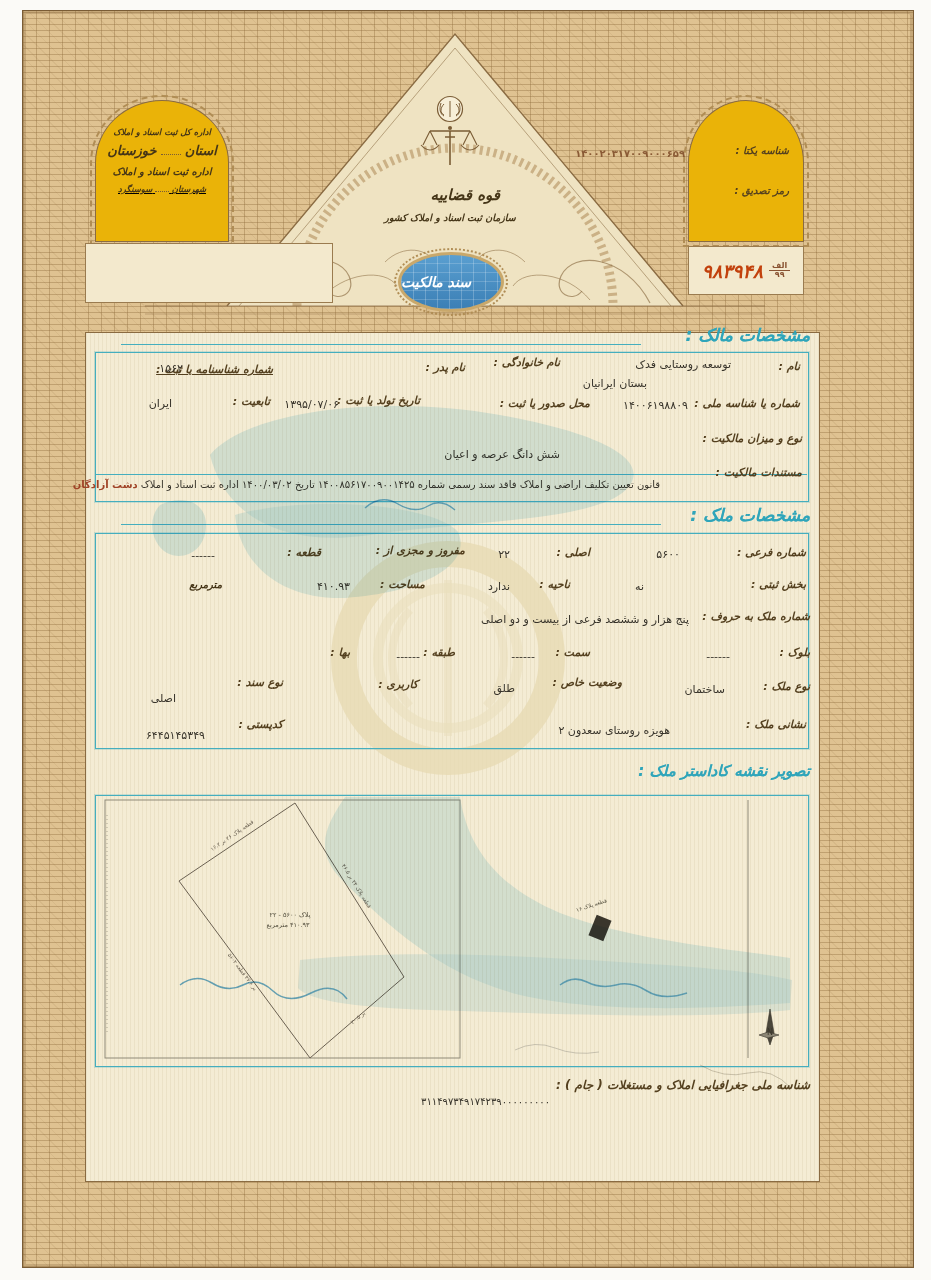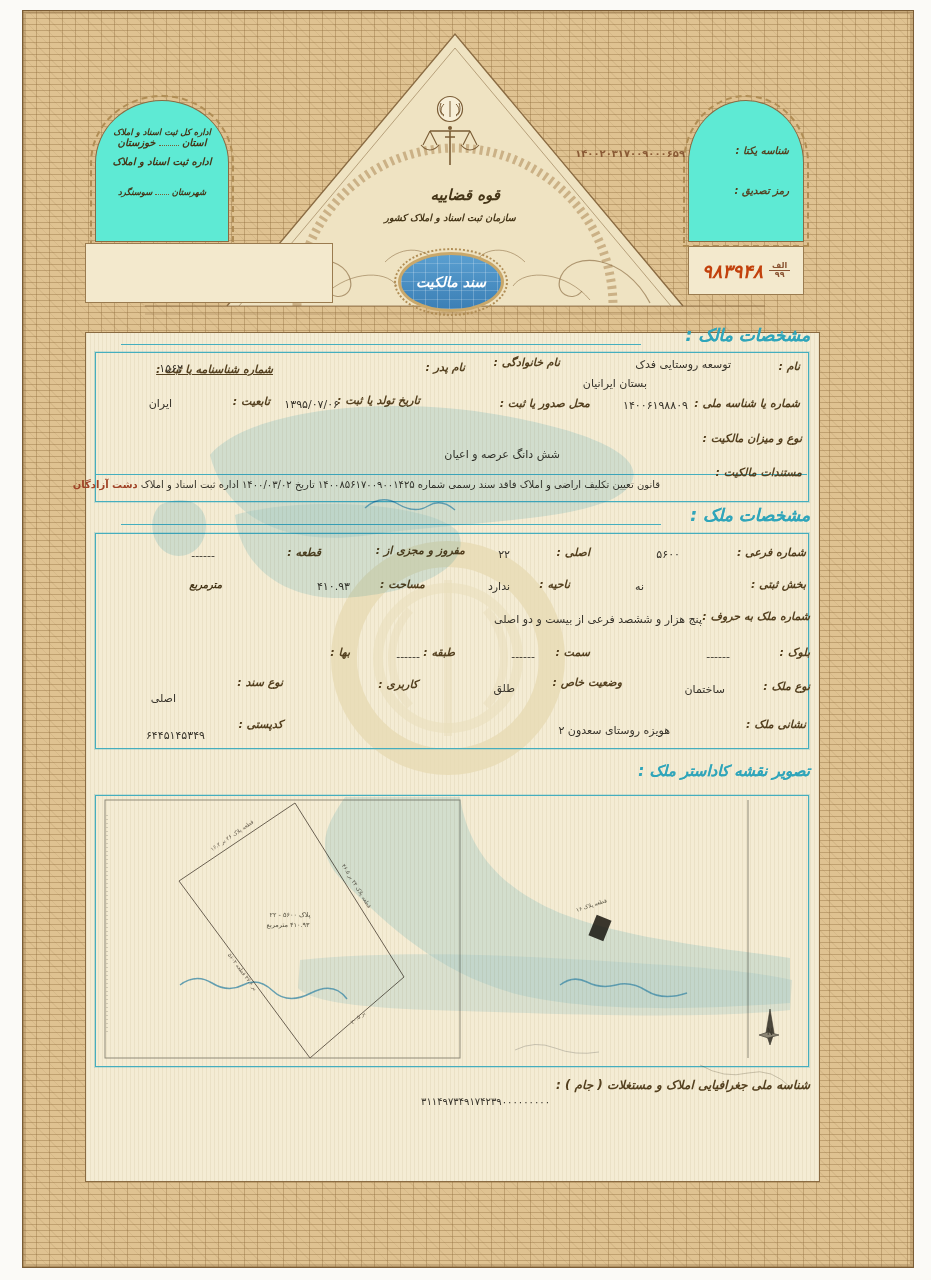--- a/index.html
+++ b/index.html
@@ -10,40 +10,40 @@
   .paper{left:22px;top:10px;width:890px;height:1256px;background-color:#dfc291;
     background-image:
       repeating-linear-gradient(90deg, rgba(141,106,58,.38) 0 1px, transparent 1px 13px),
       repeating-linear-gradient(0deg, rgba(141,106,58,.38) 0 1px, transparent 1px 6px),
       repeating-linear-gradient(45deg, rgba(141,106,58,.10) 0 1px, transparent 1px 9px);
     border:1px solid #7a5c35; box-shadow: inset 0 0 0 3px rgba(122,92,53,.25);}
   
   .content{left:85px;top:332px;width:733px;height:848px;background-color:#f4ecd4;
     background-image:repeating-linear-gradient(90deg, rgba(170,150,100,.12) 0 1px, transparent 1px 4px);
     border:1px solid #8a6b42;}
-  .archpanel{background:#5eead4;border:1.5px solid #8a6b42;border-radius:52% 52% 0 0/46% 46% 0 0;
+  .archpanel{background:#eab308;border:1.5px solid #8a6b42;border-radius:52% 52% 0 0/46% 46% 0 0;
     outline:2px dashed #b08d55;outline-offset:3px;}
   .box-teal{border:1.4px solid #45aebe;box-shadow:0 0 0 1px rgba(69,174,190,.25);}
   .lbl{font-weight:bold;font-style:italic;color:#54401f;font-size:11px;white-space:nowrap;}
   .val{color:#37332a;font-size:11px;white-space:nowrap;}
   .hand{font-style:italic;font-weight:bold;color:#453517;}
   .teal-h{color:#2fa5ba;font-weight:bold;font-style:italic;font-size:17px;white-space:nowrap;
           text-shadow:0 0 .5px rgba(47,165,186,.6);}
   .rule{height:0;border-top:1.3px solid #45aebe;}
   .tiny{font-size:8px;color:#6b4f2a;}
   .serialbox{background:#f3e9cd;border:1px solid #9a7b4f;}
   .serial{color:#c2410c;font-weight:bold;font-style:italic;font-size:19px;letter-spacing:3px;}
   .frac{display:inline-flex;flex-direction:column;align-items:center;font-size:8px;color:#8a5433;font-weight:bold;line-height:1.05;}
   .frac .top{border-bottom:1px solid #8a5433;padding:0 3px;}
   .badge{background:linear-gradient(#5a9fd0,#3b7fb5);
     background-image:repeating-linear-gradient(90deg, rgba(255,255,255,.22) 0 1px, transparent 1px 12px),
       repeating-linear-gradient(0deg, rgba(255,255,255,.18) 0 1px, transparent 1px 9px),
       linear-gradient(#5a9fd0,#3b7fb5);
     border:3px solid #c9a86b;border-radius:50%;outline:2px dotted #b08d55;outline-offset:2px;
-    color:#fff;font-weight:bold;font-style:italic;display:flex;align-items:center;justify-content:center;}
+    color:#fff;font-weight:bold;font-style:italic;display:flex;align-items:center;justify-content:flex-end;}
   .dotline{border-bottom:1px dotted #7a5c35;display:inline-block;}
   svg text{font-family:"DejaVu Sans",sans-serif;}
 </style>
 </head>
 <body>
 
 <div class="doc">
 
   <div class="abs paper"></div>
 
@@ -82,27 +82,27 @@
     <span class="hand" style="font-size:9.5px;">سازمان ثبت اسناد و املاک کشور</span>
   </div>
 
   <div class="abs badge" style="left:398px;top:252px;width:100px;height:54px;z-index:3;font-size:14px;">
     <span>سند مالکیت</span>
   </div>
 
   <div class="abs archpanel" style="left:95px;top:100px;width:132px;height:140px;z-index:3;">
     <div style="padding:26px 8px 0 8px;text-align:center;">
       <div class="hand" style="font-size:8.5px;">اداره کل ثبت اسناد و املاک</div>
-      <div style="font-size:10px;">
+      <div style="margin-top:6px;font-size:13px;">
         <span class="hand">استان</span>
         <span class="dotline" style="width:20px;"></span>
         <span class="hand">خوزستان</span>
       </div>
       <div class="hand" style="margin-top:8px;font-size:10px;">اداره ثبت اسناد و املاک</div>
-      <div style="margin-top:20px;font-size:8.5px;">
+      <div style="margin-top:7px;font-size:8.5px;text-decoration:underline;">
         <span class="hand">شهرستان</span>
         <span class="dotline" style="width:14px;"></span>
         <span class="hand">سوسنگرد</span>
       </div>
     </div>
   </div>
 
   <div class="abs serialbox" style="left:85px;top:243px;width:246px;height:58px;z-index:3;">
     
     
@@ -169,21 +169,21 @@
 
   <span class="lbl abs" style="right:125px;top:578px;z-index:3;">بخش ثبتی :</span>
   <span class="val abs" style="right:287px;top:580px;z-index:3;">نه</span>
   <span class="lbl abs" style="right:361px;top:578px;z-index:3;">ناحیه :</span>
   <span class="val abs" style="right:421px;top:580px;z-index:3;">ندارد</span>
   <span class="lbl abs" style="right:506px;top:578px;z-index:3;">مساحت :</span>
   <span class="val abs" style="right:581px;top:580px;z-index:3;">۴۱۰.۹۳</span>
   <span class="val hand abs" style="right:709px;top:579px;font-size:10px;z-index:3;">مترمربع</span>
 
   <span class="lbl abs" style="right:121px;top:610px;z-index:3;">شماره ملک به حروف :</span>
-  <span class="val abs" style="right:229px;top:613px;z-index:3;">پنج هزار و ششصد فرعی از بیست و دو اصلی</span>
+  <span class="val abs" style="right:242px;top:613px;z-index:3;">پنج هزار و ششصد فرعی از بیست و دو اصلی</span>
 
   <span class="lbl abs" style="right:121px;top:646px;z-index:3;">بلوک :</span>
   <span class="val abs" style="right:201px;top:650px;z-index:3;">------</span>
   <span class="lbl abs" style="right:341px;top:646px;z-index:3;">سمت :</span>
   <span class="val abs" style="right:396px;top:650px;z-index:3;">------</span>
   <span class="lbl abs" style="right:476px;top:646px;z-index:3;">طبقه :</span>
   <span class="val abs" style="right:511px;top:650px;z-index:3;">------</span>
   <span class="lbl abs" style="right:581px;top:646px;z-index:3;">بها :</span>
 
   <span class="lbl abs" style="right:121px;top:680px;z-index:3;">نوع ملک :</span>

